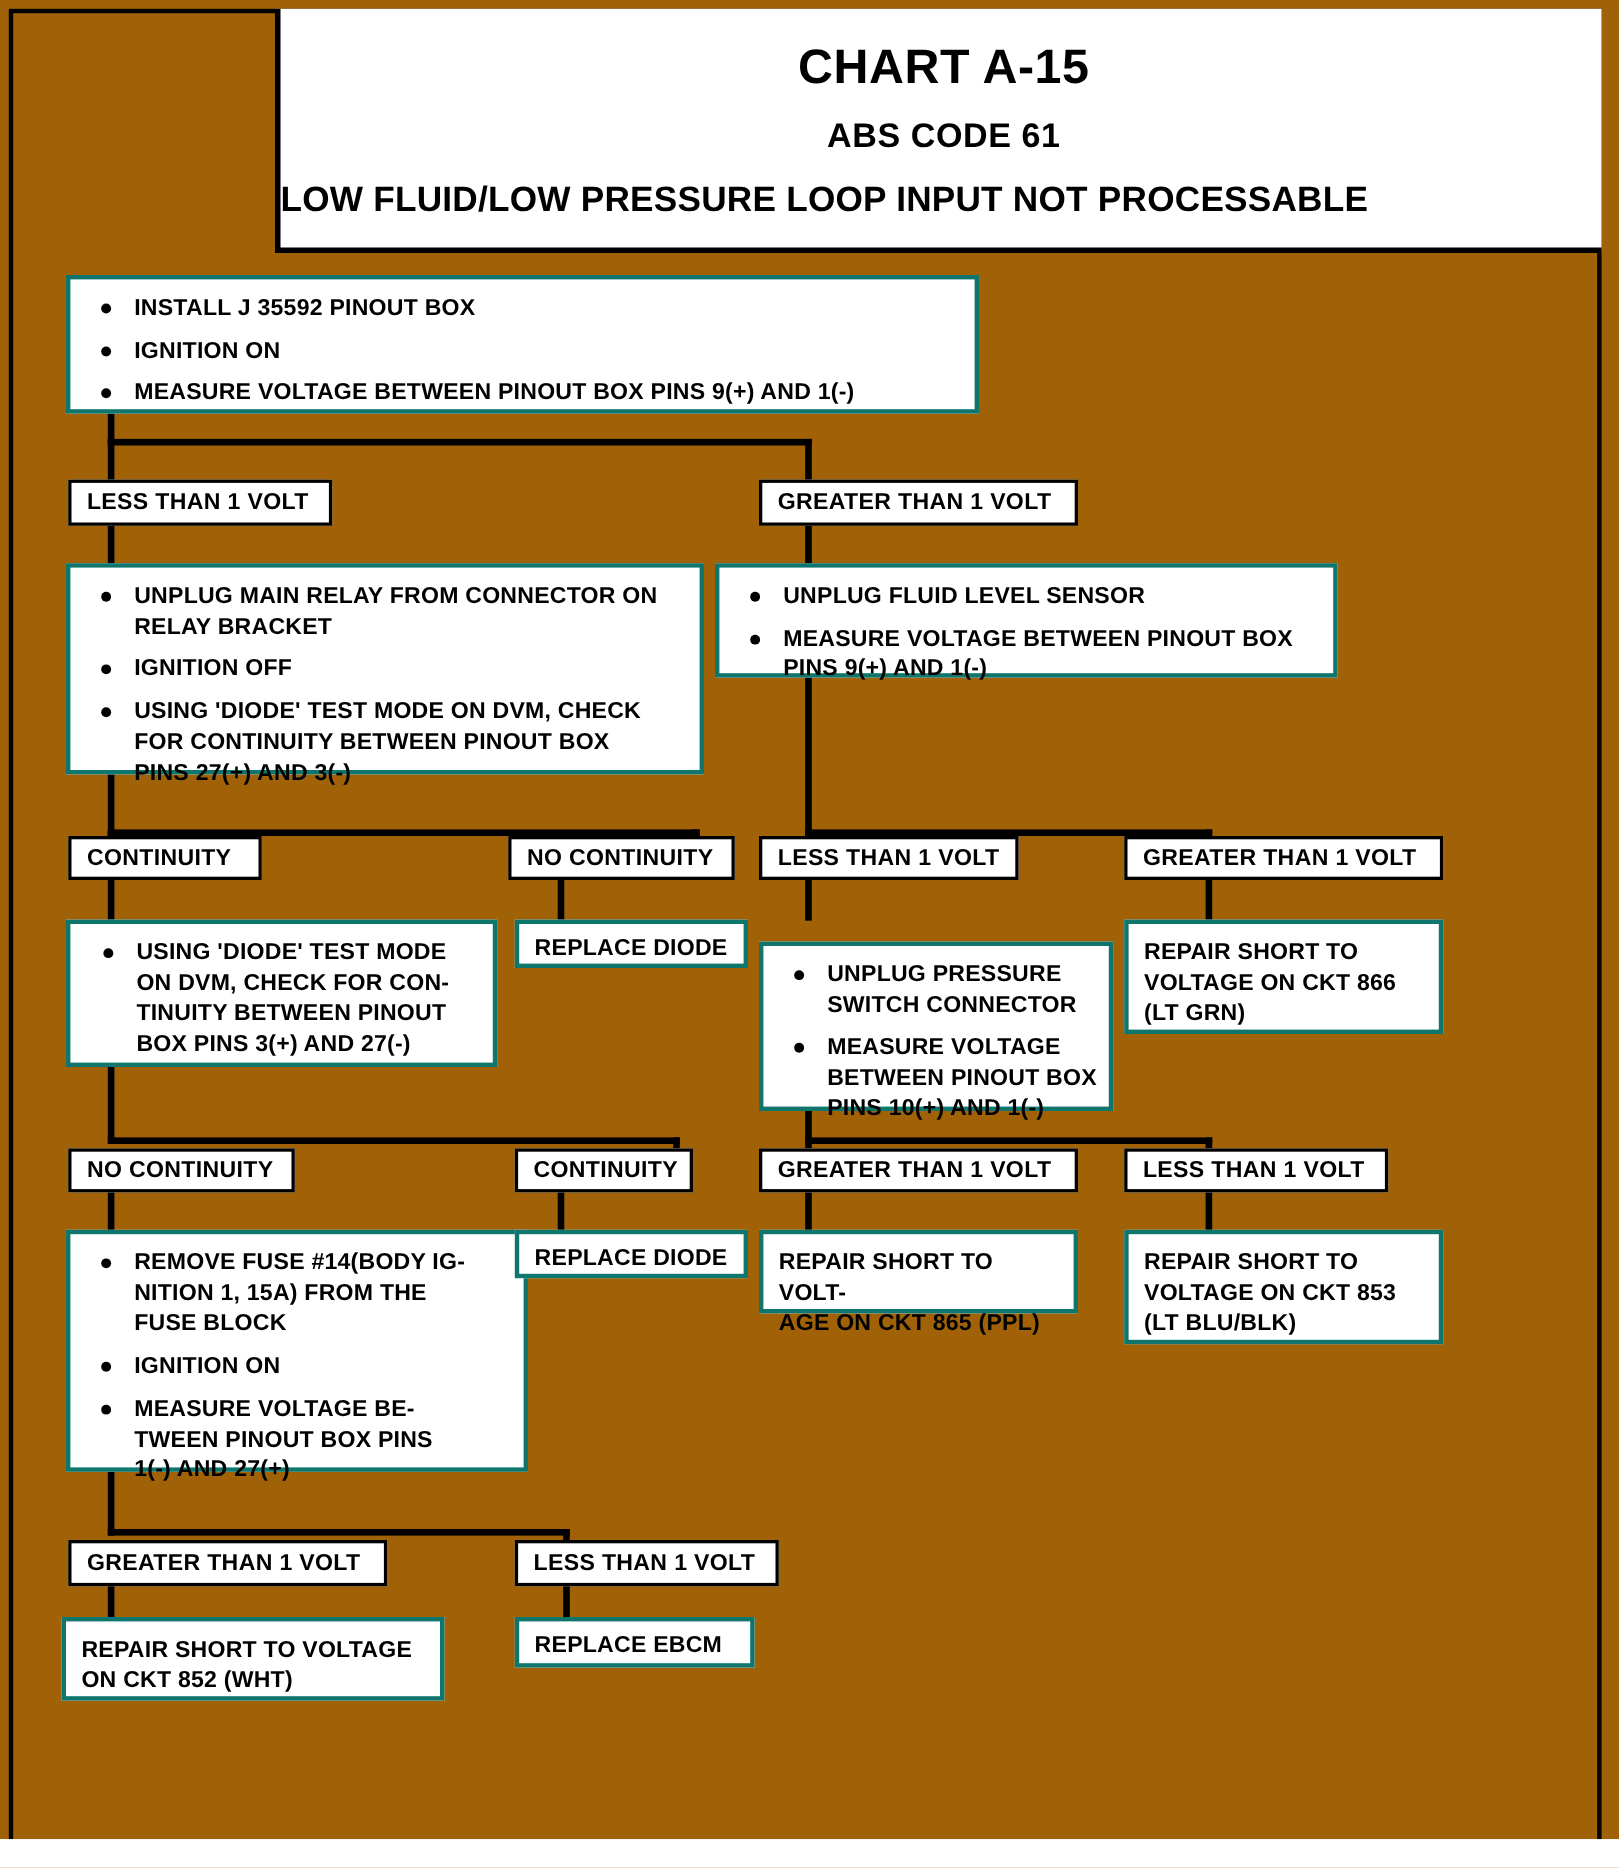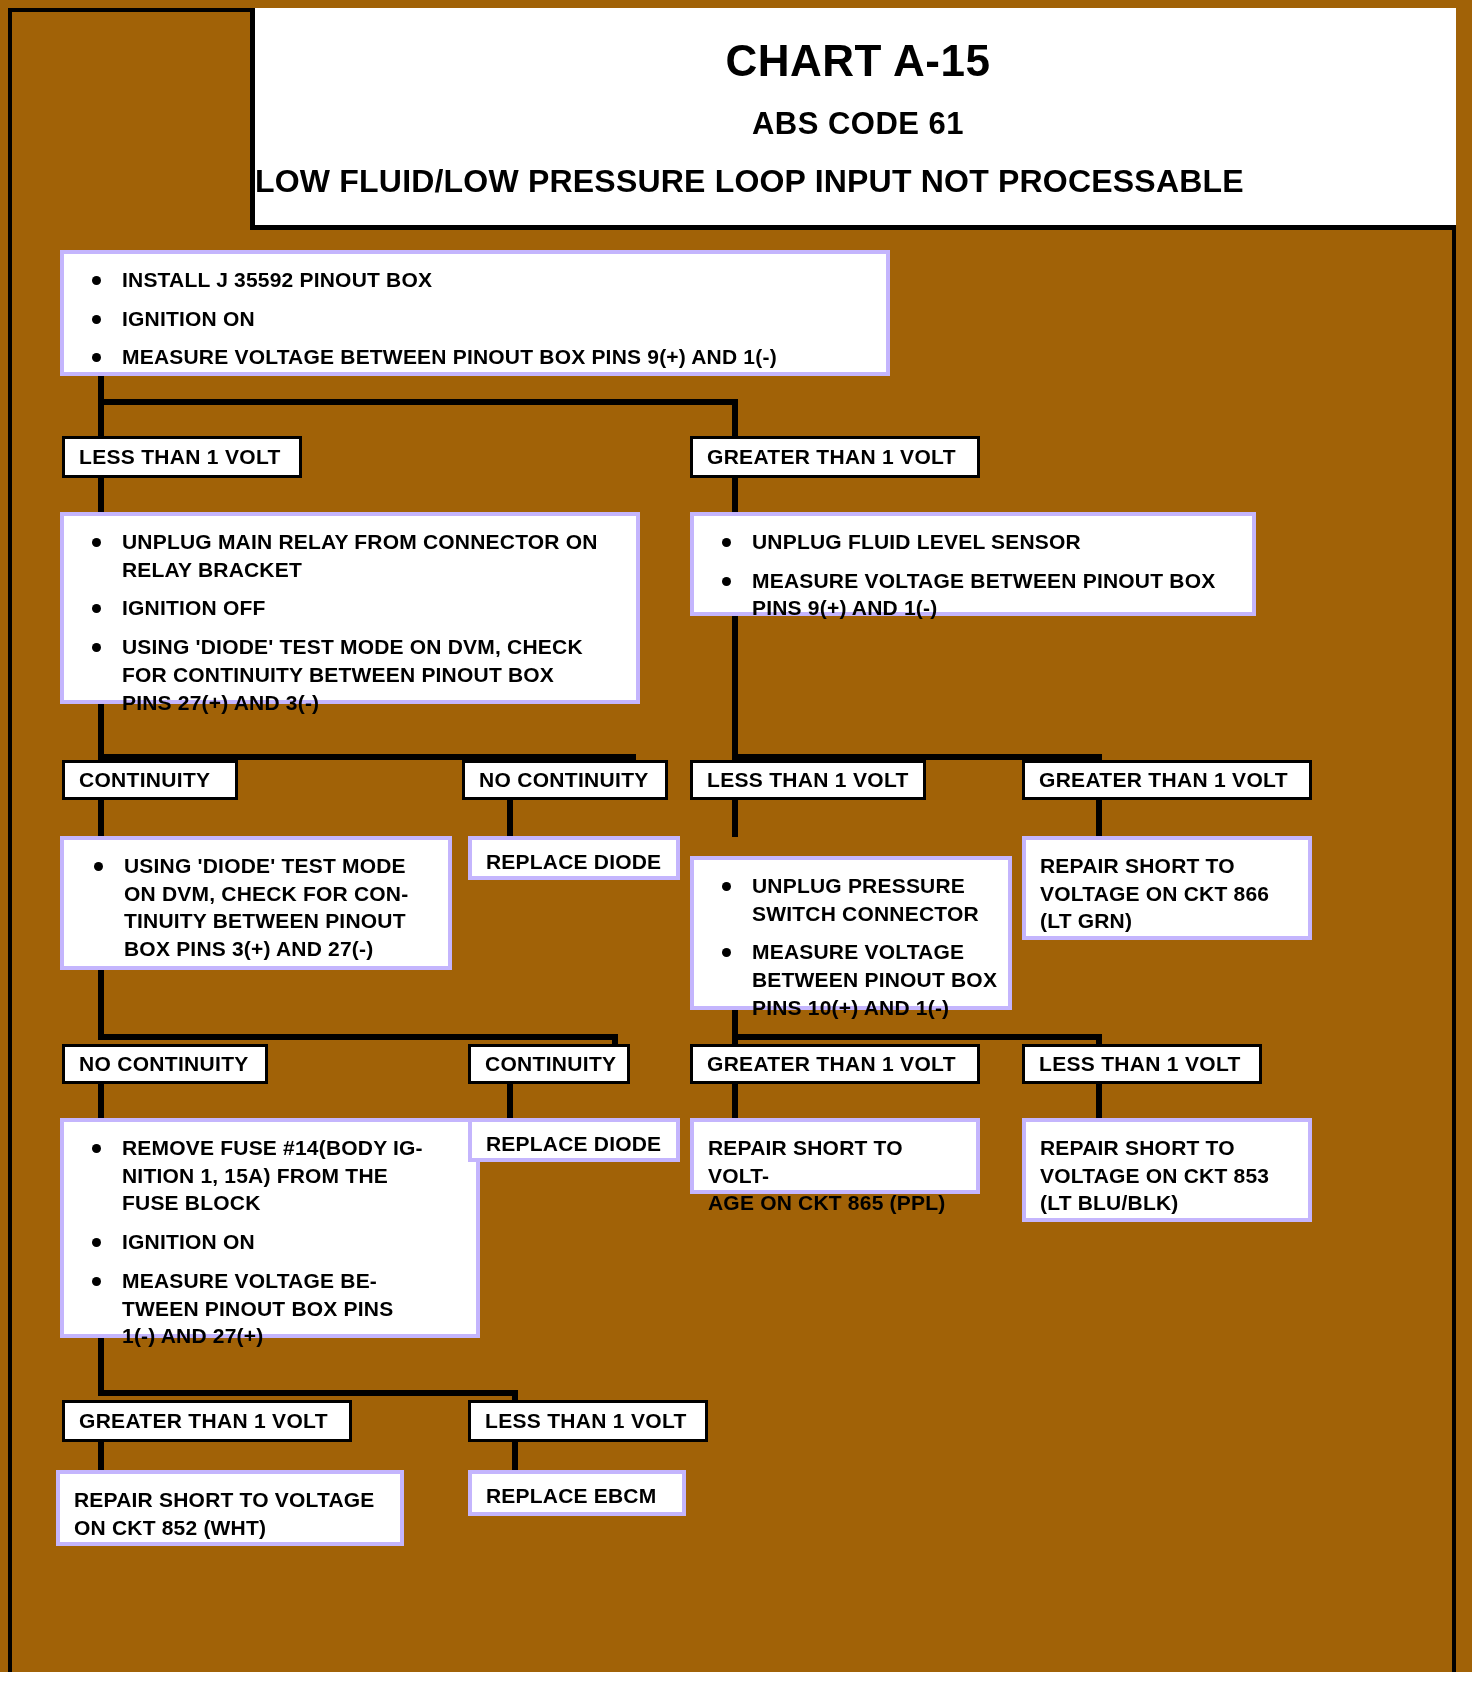--- a/index.html
+++ b/index.html
@@ -62,21 +62,21 @@
     background: #fff;
     display: flex;
     align-items: center;
     font-weight: bold;
     font-size: 21px;
     letter-spacing: 0.3px;
     padding-left: 14px;
     white-space: nowrap;
   }
   .action-node {
-    border: 4px solid #c4b5fd;
+    border: 4px solid #0f766e;
     background: #fff;
     font-weight: bold;
     font-size: 21px;
     letter-spacing: 0.2px;
     line-height: 1.32;
     padding: 12px 10px 12px 14px;
   }
   .bullet-list {
     margin: 0;
     padding: 0;
@@ -176,21 +176,21 @@
     <ul class="bullet-list">
       <li>UNPLUG MAIN RELAY FROM CONNECTOR ON
 RELAY BRACKET</li>
       <li>IGNITION OFF</li>
       <li>USING 'DIODE' TEST MODE ON DVM, CHECK
 FOR CONTINUITY BETWEEN PINOUT BOX
 PINS 27(+) AND 3(-)</li>
     </ul>
   </div>
 
-  <div class="abs action-node" style="left:690px; top:512px; width:566px; height:104px;">
+  <div class="abs action-node" style="left:650px; top:512px; width:566px; height:104px;">
     <ul class="bullet-list">
       <li>UNPLUG FLUID LEVEL SENSOR</li>
       <li>MEASURE VOLTAGE BETWEEN PINOUT BOX
 PINS 9(+) AND 1(-)</li>
     </ul>
   </div>
 
   <div class="abs label-node" style="left:62px; top:760px; width:176px; height:40px;">CONTINUITY</div>
   <div class="abs label-node" style="left:462px; top:760px; width:206px; height:40px;">NO CONTINUITY</div>
   <div class="abs label-node" style="left:690px; top:760px; width:236px; height:40px;">LESS THAN 1 VOLT</div>

